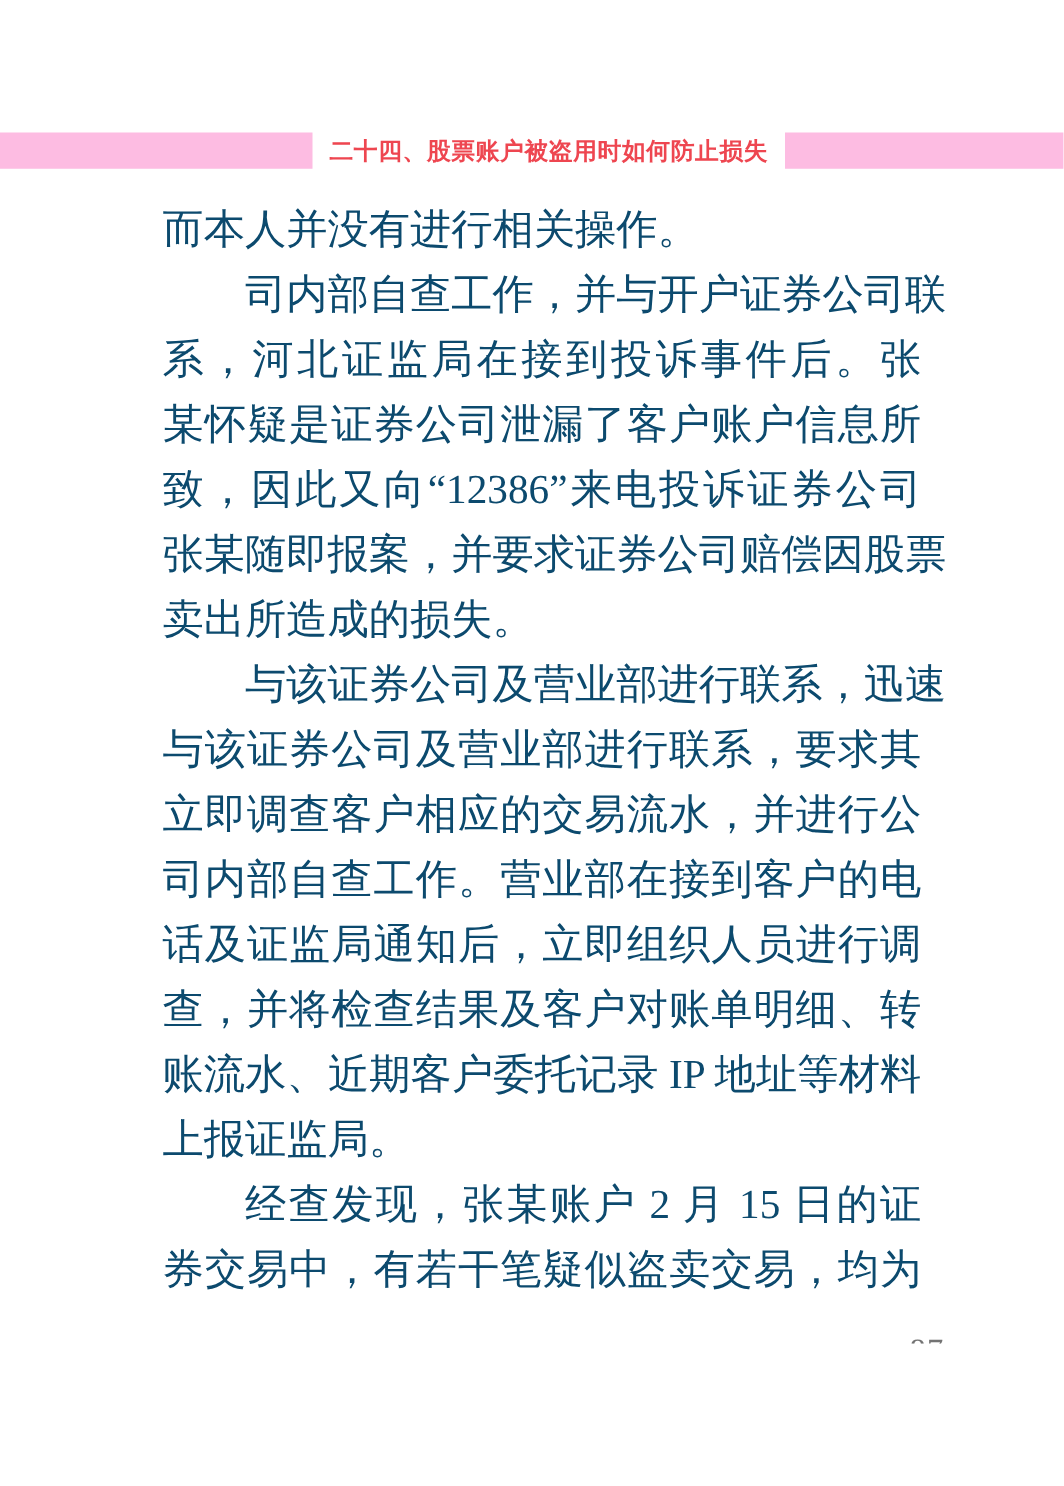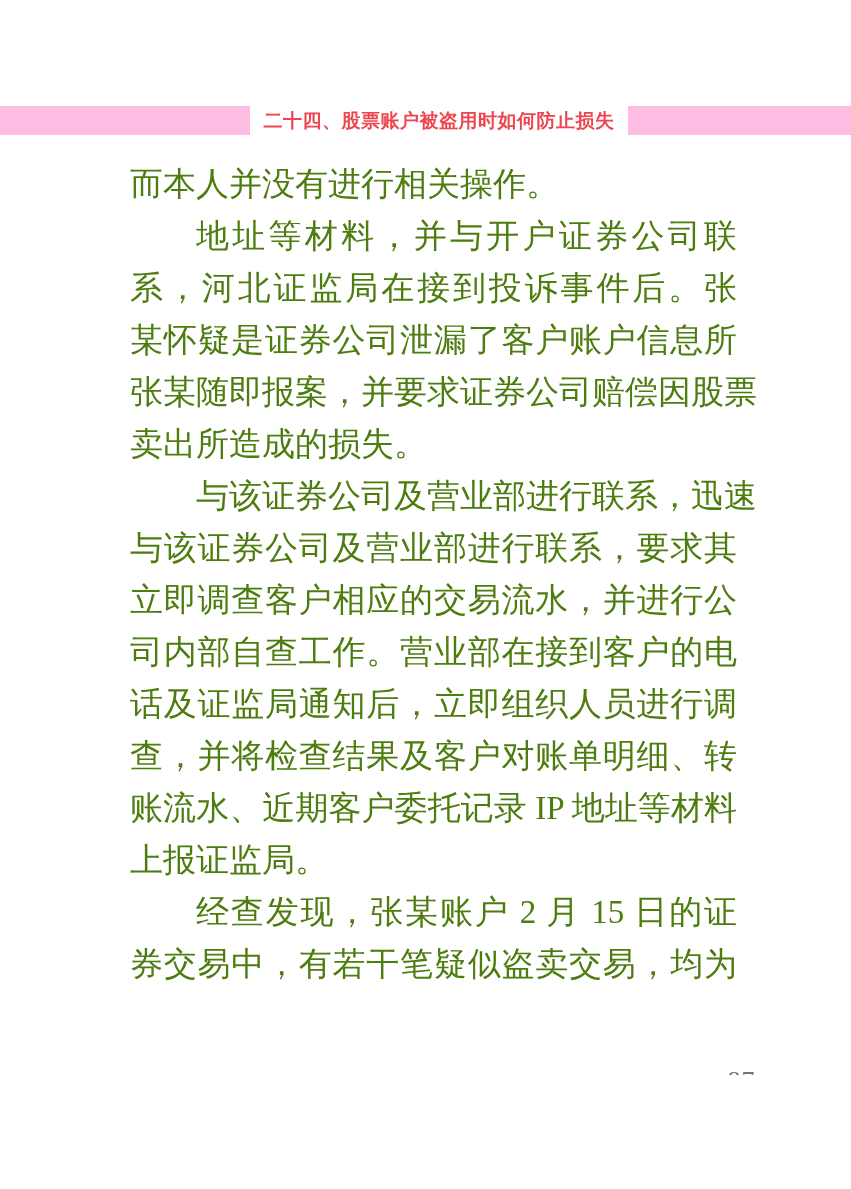--- a/index.html
+++ b/index.html
@@ -86,26 +86,27 @@
 <body>
 
 <div class="page">
 
   <header class="chapter-header">
     <span class="header-bar left" style="background: rgb(253, 188, 226);"></span>
     <h1 class="chapter-title" style="color: rgb(238, 70, 80);">二十四、股票账户被盗用时如何防止损失</h1>
     <span class="header-bar right" style="background: rgb(253, 188, 226);"></span>
   </header>
 
-  <main class="body-text" style="color: #4d7c0f;">
+  <main class="body-text" style="color: #0c4a6e;">
 
   <div class="text-line no-justify">而本人并没有进行相关操作。</div>
-      <div class="text-line indent">地址等材料，并与开户证券公司联</div>
+      <div class="text-line indent">司内部自查工作，并与开户证券公司联</div>
       <div class="text-line">系，河北证监局在接到投诉事件后。张</div>
       <div class="text-line">某怀疑是证券公司泄漏了客户账户信息所</div>
+      <div class="text-line">致，因此又向“12386”来电投诉证券公司</div>
       <div class="text-line">张某随即报案，并要求证券公司赔偿因股票</div>
       <div class="text-line no-justify">卖出所造成的损失。</div>
       <div class="text-line indent">与该证券公司及营业部进行联系，迅速</div>
       <div class="text-line">与该证券公司及营业部进行联系，要求其</div>
       <div class="text-line">立即调查客户相应的交易流水，并进行公</div>
       <div class="text-line">司内部自查工作。营业部在接到客户的电</div>
       <div class="text-line">话及证监局通知后，立即组织人员进行调</div>
       <div class="text-line">查，并将检查结果及客户对账单明细、转</div>
       <div class="text-line">账流水、近期客户委托记录 IP 地址等材料</div>
       <div class="text-line no-justify">上报证监局。</div>

